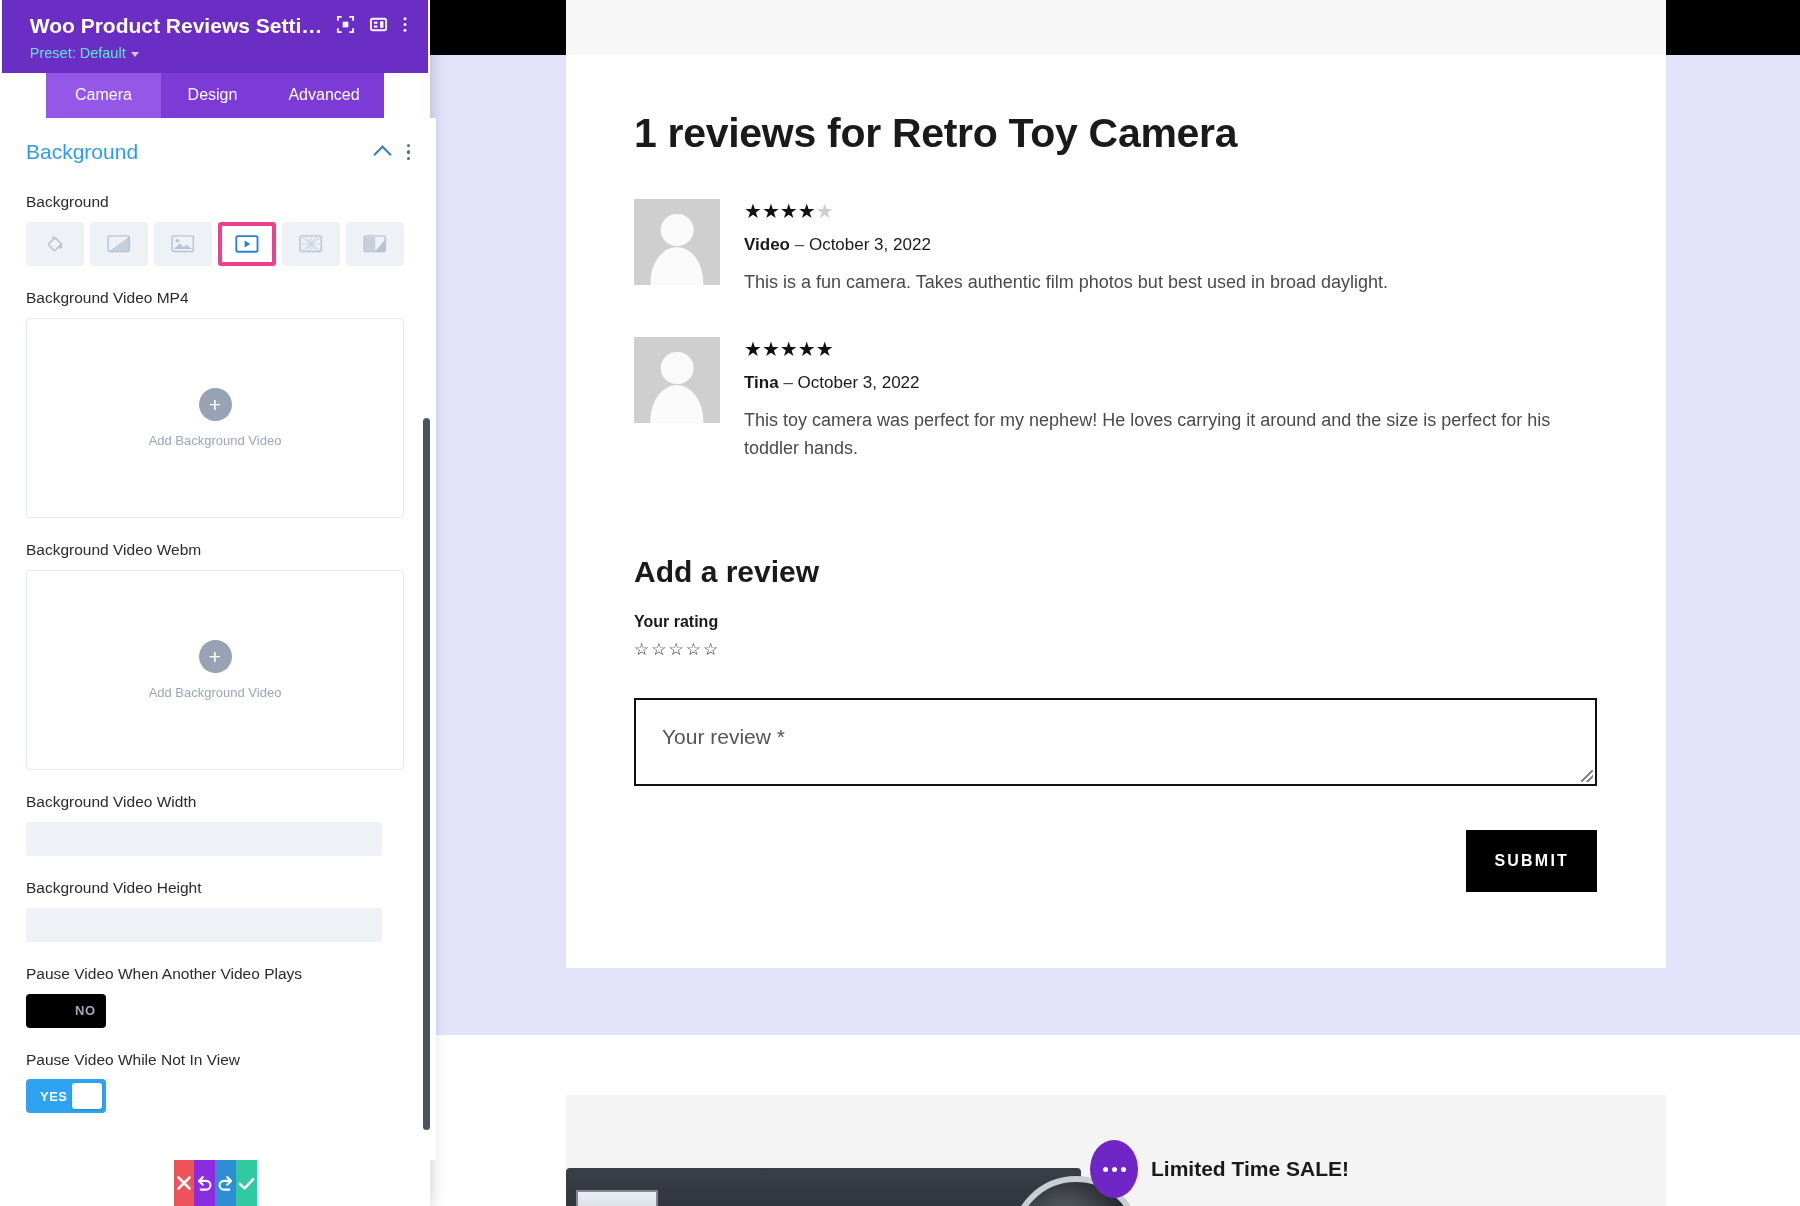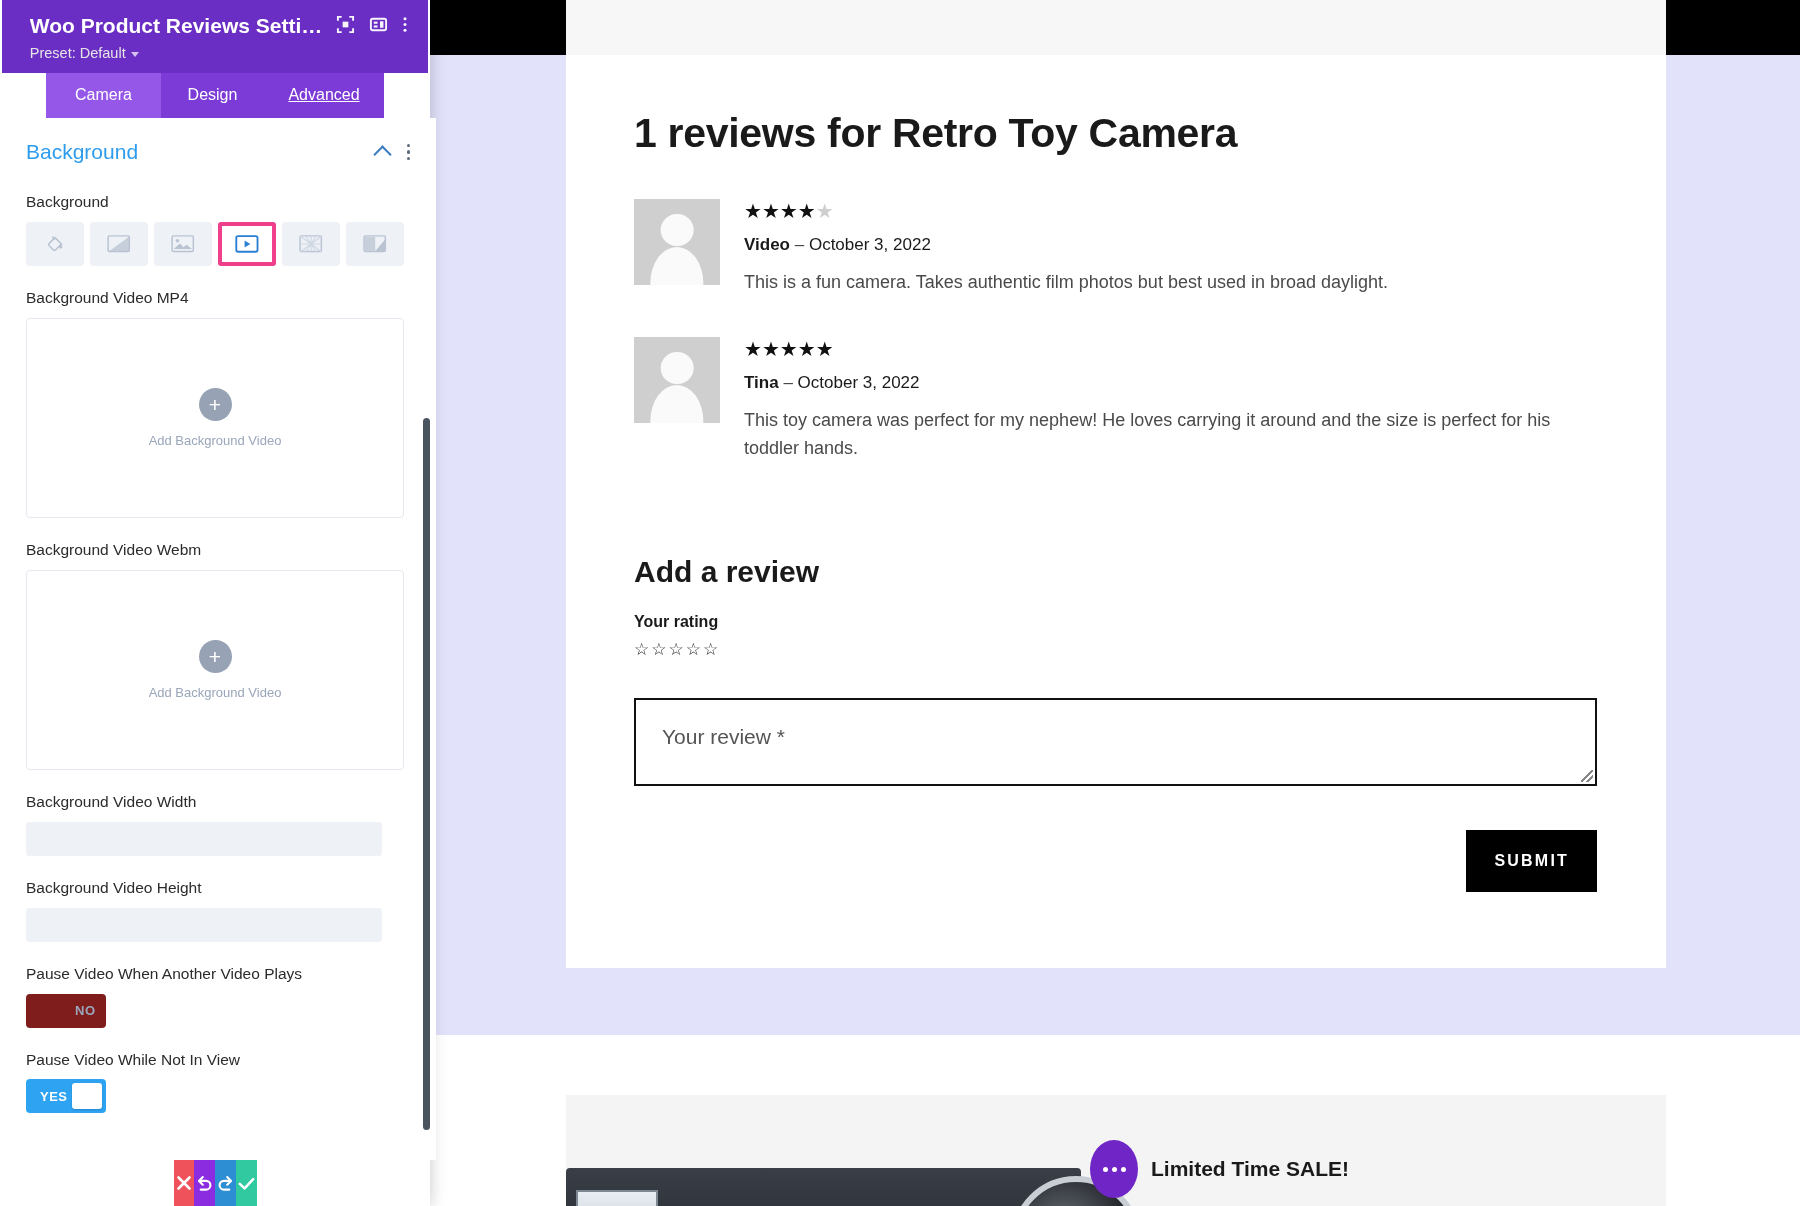--- a/index.html
+++ b/index.html
@@ -128,35 +128,35 @@
     align-items:center;
   }
   .panel-top{ background:#6b2ec4; padding:14px 20px 12px 28px; }
   .panel-titlerow{ display:flex; align-items:center; }
   .panel-title{
     color:#fff; font-size:21px; font-weight:700; flex:1; white-space:nowrap;
     overflow:hidden;
   }
   .ptop-icon{ margin-left:14px; cursor:pointer; opacity:.95; }
   .panel-preset{
-    color:#e5e5e5; font-size:14.5px; margin-top:7px;
+    color:#5eead4; font-size:14.5px; margin-top:7px;
   }
   .caret-dn{
     display:inline-block; width:0;height:0;margin-left:5px;
     border-left:4px solid transparent;border-right:4px solid transparent;
     border-top:5px solid #d6c2f1; vertical-align:middle;
   }
   .tabs{ display:flex; background:#7c3ad6; }
   .tab{
     padding:13px 0 14px 0; color:#fff; font-size:16px; text-align:center;
     cursor:pointer;
   }
   .tab.t1{ width:115px; background:#9557e8; }
   .tab.t2{ width:103px; }
-  .tab.t3{ width:120px;text-decoration:underline; }
+  .tab.t3{ width:120px; }
 
   .panel-scroll{
     flex:1; overflow:hidden; position:relative; padding:0 0 0 0;
     background:#fff;
   }
   .section-head{
     display:flex; align-items:center; padding:22px 26px 6px 32px;
   }
   .section-title{ color:#2e9ced; font-size:21px; flex:1; }
   .chev-up{
@@ -198,21 +198,21 @@
 
   .text-input{
     margin:0 32px; height:34px; background:#eef1f6; border-radius:3px;
     border:none; width:356px; cursor:text;
   }
 
   .toggle{
     margin:0 32px; display:inline-flex; align-items:center; cursor:pointer;
     border-radius:4px; height:34px;
   }
-  .toggle.off{ background:#7f1d1d; padding:0; width:80px; justify-content:flex-start;gap:41px; }
+  .toggle.off{ background:#000000; padding:0; width:80px; justify-content:flex-start;gap:41px; }
   .toggle.on{ background:#2ea3f2; width:80px; justify-content:flex-end; }
   .knob{ width:38px;height:26px;background:#fff;border-radius:3px;margin:4px; box-shadow:0 1px 2px rgba(0,0,0,.18);}
   .tg-txt{ font-size:13px; font-weight:700; letter-spacing:.5px; }
   .toggle.off .tg-txt{ color:#9aa6ba; margin-right:12px; }
   .toggle.on .tg-txt{ color:#fff; margin-left:14px; }
 
   .panel-scrollbar{
     position:absolute; right:6px; top:300px; width:7px; height:712px;
     background:#4a545e; border-radius:4px;
   }

